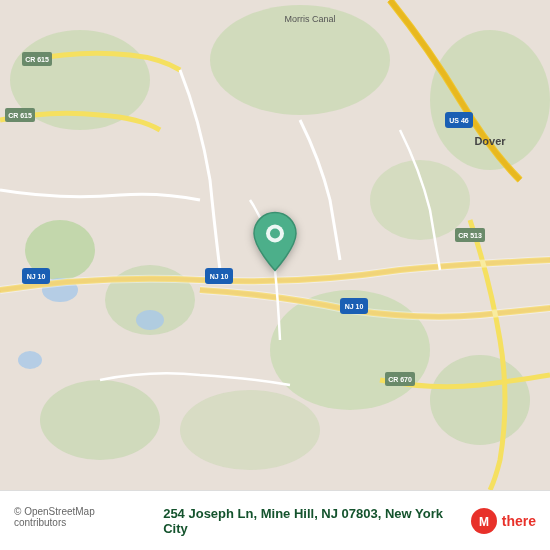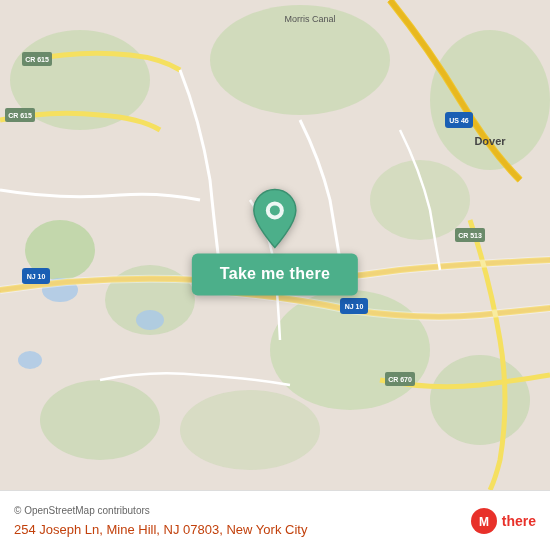--- a/index.html
+++ b/index.html
@@ -70,33 +70,33 @@
       background: white;
       display: flex;
       align-items: center;
       justify-content: space-between;
       padding: 0 14px;
       border-top: 1px solid #ddd;
     }
 
     .bottom-left {
       display: flex;
-      flex-direction: column;
-      gap: 6px;
+      flex-direction: row;
+      gap: 14px;
     }
 
     .osm-credit {
       font-size: 10px;
       color: #666;
     }
 
     .address-text {
       font-size: 13px;
-      color: #c2410c;
-      font-weight: 400;
+      color: #14532d;
+      font-weight: 700;
     }
 
     .moovit-logo {
       display: flex;
       align-items: center;
       gap: 4px;
     }
 
     .moovit-icon {
       width: 28px;
@@ -190,21 +190,20 @@
   <div class="button-overlay">
 
     <div class="map-pin">
       <svg width="50" height="62" viewBox="0 0 50 62" xmlns="http://www.w3.org/2000/svg">
         <path d="M25 2 C13.4 2 4 11.4 4 23 C4 37 25 60 25 60 C25 60 46 37 46 23 C46 11.4 36.6 2 25 2 Z" fill="#4CAF8A" stroke="#3a9070" stroke-width="1.5"></path>
         <circle cx="25" cy="23" r="9" fill="white" opacity="0.9"></circle>
         <circle cx="25" cy="23" r="5" fill="#4CAF8A"></circle>
       </svg>
     </div>
 
-    <button class="take-me-there-btn">Take me there</button>
   </div>
 </div>
 
 <div id="bottom-bar">
   <div class="bottom-left">
     <span class="osm-credit">© OpenStreetMap contributors</span>
     <span class="address-text">254 Joseph Ln, Mine Hill, NJ 07803, New York City</span>
   </div>
   <div class="moovit-logo">
     <svg class="moovit-icon" viewBox="0 0 28 28" xmlns="http://www.w3.org/2000/svg">

